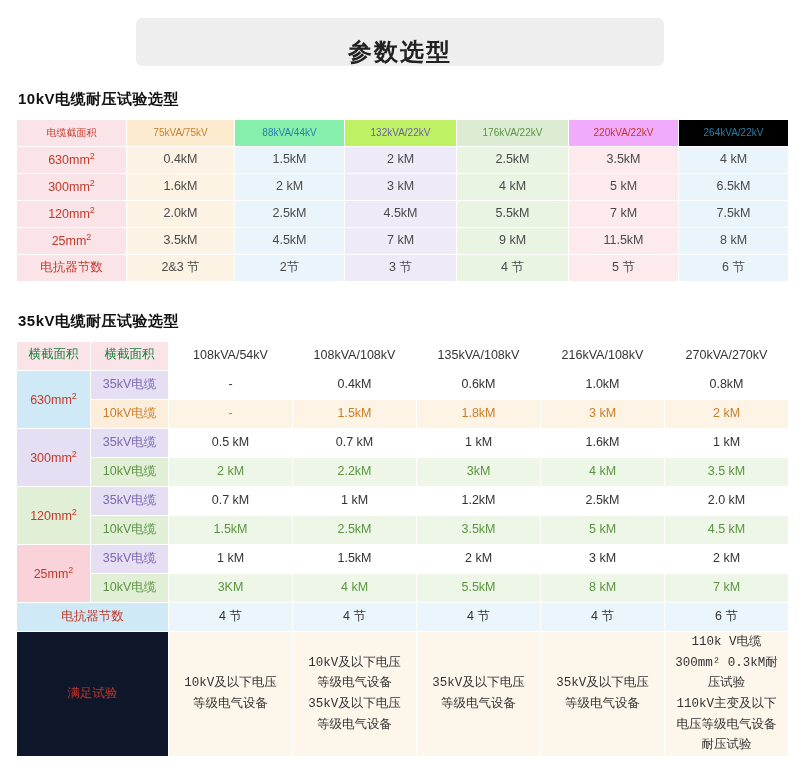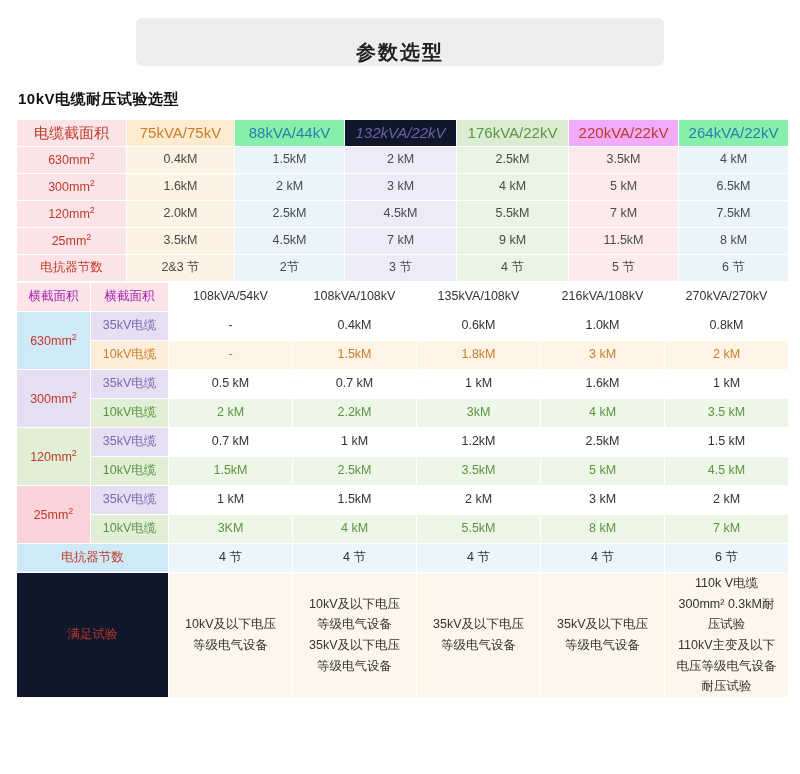--- a/index.html
+++ b/index.html
@@ -26,21 +26,21 @@
     margin: 18px auto 0 auto;
     width: 528px;
     height: 48px;
     background: #eeeeee;
     border-radius: 6px;
     display: flex;
     align-items: center;
     justify-content: center;
   }
   .title-banner .title-text {
-    font-size: 20px;
+    font-size: 24px;
     font-weight: bold;
     color: #222;
     letter-spacing: 2px;
     margin-top: 20px;
   }
   
   .section-heading {
     font-size: 15px;
     font-weight: bold;
     color: #111;
@@ -62,57 +62,57 @@
     text-align: center;
     vertical-align: middle;
     font-size: 12.5px;
     font-weight: normal;
     padding: 0;
     height: 26px;
     line-height: 1.25;
   }
   
   #t1 td { height: 26px; }
-  #t1 .hdr-row td { font-size: 15px; height: 26px; }
+  #t1 .hdr-row td { font-size: 10px; height: 26px; }
   .c-orange { background: #fdebd0; color: #c87d2a; }
   .c-blue   { background: #86efac; color: #2a7fa8; }
-  .c-purple { background: #0f172a; color: #6f5ea8; font-style: italic; }
+  .c-purple { background: #bef264; color: #6f5ea8; }
   .c-green  { background: #dcecd3; color: #5a9440; }
   .c-red2   { background: #f0abfc; color: #c0392b; }
-  .c-cyan   { background: #86efac; color: #2a7fa8; }
+  .c-cyan   { background: #000000; color: #2a7fa8; }
 
   .b-orange { background: #fdf3e4; color: #4a4a4a; }
   .b-blue   { background: #e9f5fb; color: #4a4a4a; }
   .b-purple { background: #efeaf8; color: #4a4a4a; }
   .b-green  { background: #eaf4e3; color: #4a4a4a; }
   .b-red    { background: #fdeaed; color: #4a4a4a; }
   .b-cyan   { background: #e9f5fb; color: #4a4a4a; }
   .b-pinkhdr{ background: #fbe4e8; color: #c0392b; }
 
   .sub { font-size: 9px; vertical-align: super; }
 
   
   #t2 td { height: 28px; font-size: 12.5px; }
-  .t2-hdr-pink  { background: #fbe4e8; color: #a21caf; font-weight: normal;}
+  .t2-hdr-pink  { background: #fbe4e8; color: #15803d; font-weight: normal; font-family: Liberation Mono, monospace;}
   .t2-hdr-plain { background: #ffffff; color: #333; }
   .t2-lbl-cyan  { background: #cfe9f7; color: #c0392b; }
   .t2-lbl-purple{ background: #e6def2; color: #c0392b; }
   .t2-lbl-green { background: #e0efd6; color: #c0392b; }
   .t2-lbl-red   { background: #f9d3d9; color: #c0392b; }
   .t2-sub-purple{ background: #e6def2; color: #7b68b0; }
   .t2-sub-orange{ background: #fdeedb; color: #c87d2a; }
   .t2-sub-green { background: #e1efd7; color: #5a9440; }
   .t2-val-plain { background: #ffffff; color: #333; }
   .t2-val-orange{ background: #fdf4e6; color: #c87d2a; }
   .t2-val-green { background: #eef7e7; color: #5a9440; }
   .t2-reactor-lbl { background: #cfe9f7; color: #c0392b; }
   .t2-reactor-val { background: #eaf6fc; color: #333; }
   .t2-final-lbl  { background: #0f172a; color: #c0392b; }
   .t2-final-val  { background: #fdf6ea; color: #333; }
-  .t2-final-val.tall { height: 110px; font-size: 12px; line-height: 1.65; }
+  .t2-final-val.tall { height: 110px; font-size: 12px; line-height: 1.65; font-family: Liberation Mono, monospace; }
   .t2-final-lbl.tall { height: 110px; }
 </style>
 </head>
 <body>
 
 <div class="page">
 
   <div class="title-banner">
     <div class="title-text">参数选型</div>
   </div>
@@ -185,20 +185,21 @@
         <td class="b-orange">2&amp;3 节</td>
         <td class="b-blue">2节</td>
         <td class="b-purple">3 节</td>
         <td class="b-green">4 节</td>
         <td class="b-red">5 节</td>
         <td class="b-cyan">6 节</td>
       </tr>
     </tbody>
   </table>
 
+  <div class="section-heading second">35kV电缆耐压试验选型</div>
 
   <table class="grid" id="t2">
     <colgroup>
       <col style="width:74px">
       <col style="width:78px">
       <col style="width:124px">
       <col style="width:124px">
       <col style="width:124px">
       <col style="width:124px">
       <col style="width:124px">
@@ -250,21 +251,21 @@
         <td class="t2-val-green">3.5 kM</td>
       </tr>
 
       <tr>
         <td class="t2-lbl-green" rowspan="2"><span>120mm</span><span class="sub">2</span></td>
         <td class="t2-sub-purple">35kV电缆</td>
         <td class="t2-val-plain">0.7 kM</td>
         <td class="t2-val-plain">1 kM</td>
         <td class="t2-val-plain">1.2kM</td>
         <td class="t2-val-plain">2.5kM</td>
-        <td class="t2-val-plain">1.5 kM</td>
+        <td class="t2-val-plain">2.0 kM</td>
       </tr>
       <tr>
         <td class="t2-sub-green">10kV电缆</td>
         <td class="t2-val-green">1.5kM</td>
         <td class="t2-val-green">2.5kM</td>
         <td class="t2-val-green">3.5kM</td>
         <td class="t2-val-green">5 kM</td>
         <td class="t2-val-green">4.5 kM</td>
       </tr>
 

